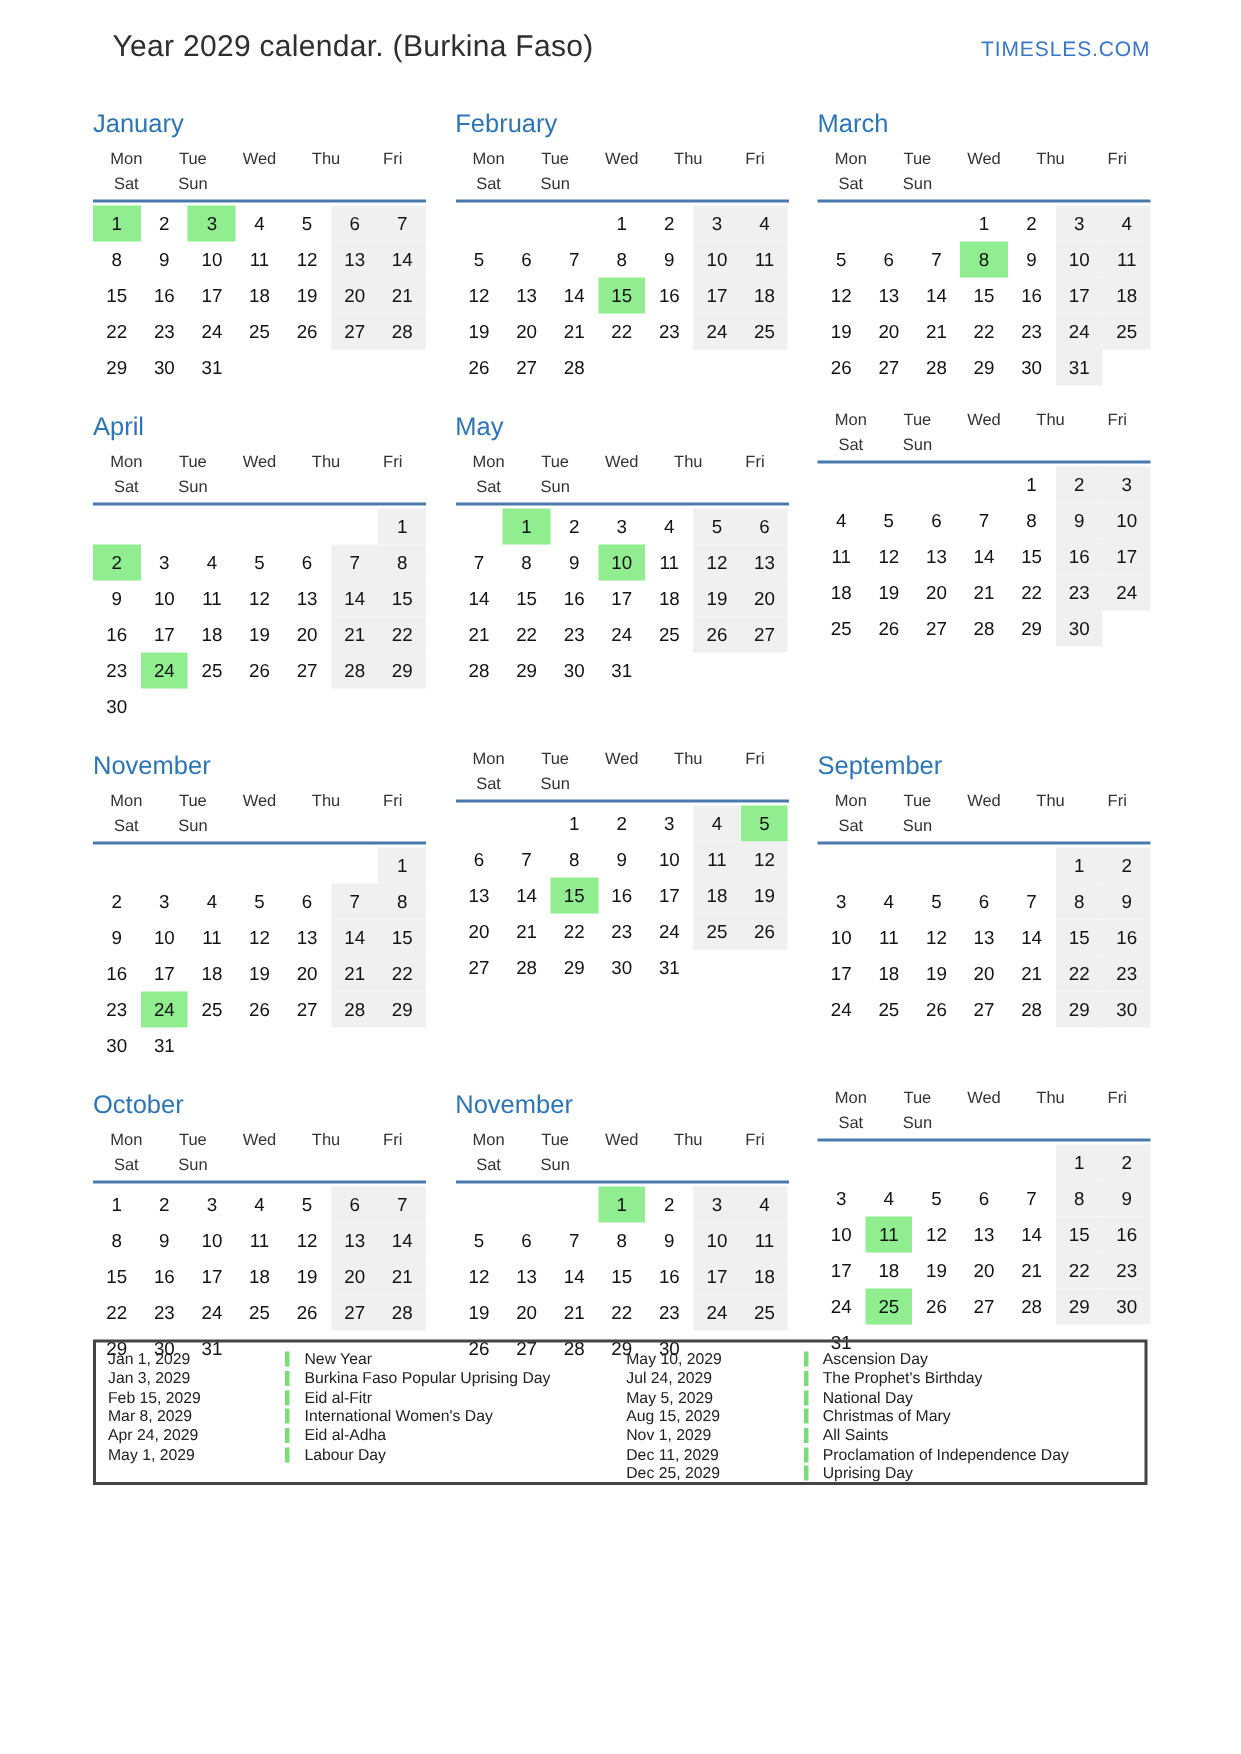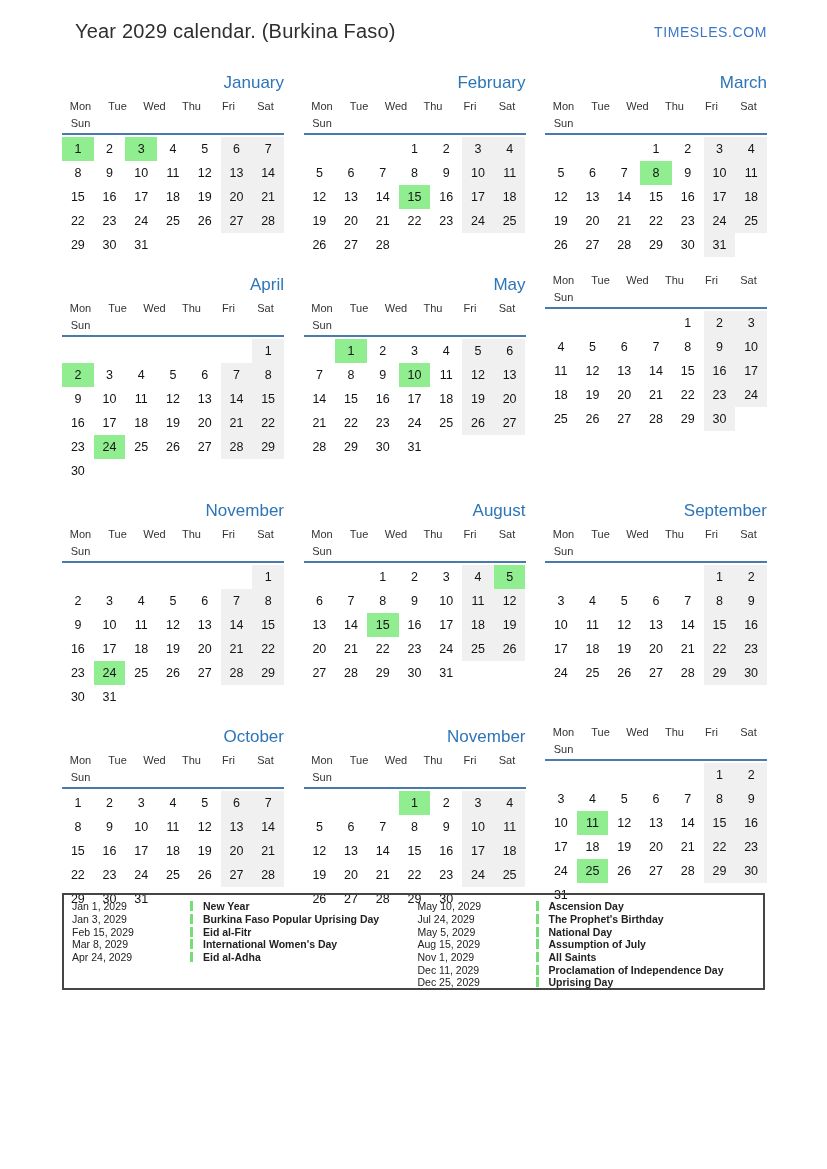--- a/index.html
+++ b/index.html
@@ -22,25 +22,25 @@
   #months-grid {
     position: absolute; left: 62px; top: 70px; width: 705px;
     display: grid;
     grid-template-columns: repeat(3, 222px);
     justify-content: space-between;
     row-gap: 15px;
     align-items: start;
   }
   .month { width: 222px; }
   .month-title {
-    text-align: right; color: var(--title-blue);
+    text-align: left; color: var(--title-blue);
     font-size: 17px; height: 26px; line-height: 26px; margin-bottom: 2px;
   }
   .month-head {
-    display: grid; grid-template-columns: repeat(6, 1fr);
+    display: grid; grid-template-columns: repeat(5, 1fr);
     border-bottom: 2px solid var(--line-blue);
     padding-bottom: 1px;
   }
   .head-cell {
     text-align: center; font-size: 11px; color: #333;
     height: 17px; line-height: 17px;
   }
   .month-body { display: grid; grid-template-columns: repeat(7, 1fr); margin-top: 2px; }
   .day-cell {
     height: 24px; line-height: 24px; text-align: center;
@@ -54,21 +54,21 @@
     display: grid; grid-template-columns: 1fr 1fr;
     padding: 5px 0 0 8px;
   }
   .holiday-col { display: flex; flex-direction: column; }
   .holiday-row {
     display: grid; grid-template-columns: 118px 10px auto;
     align-items: center; height: 12.7px; font-size: 10.5px;
   }
   .holiday-date { color: #222; white-space: nowrap; }
   .holiday-bar { width: 3px; height: 10px; background: var(--legend-green); }
-  .holiday-name { color: #222; padding-left: 3px; white-space: nowrap; font-weight: bold; }
+  .holiday-name { color: #222; padding-left: 3px; white-space: nowrap; }
 </style>
 </head>
 <body>
 
 <div class="page-header">
   <div class="page-title">Year 2029 calendar. (Burkina Faso)</div>
   <a class="site-link">TIMESLES.COM</a>
 </div>
 
 <div id="months-grid">
@@ -422,21 +422,20 @@
         <div class="day-cell">30</div>
         <div class="day-cell">31</div>
         <div class="day-cell"></div>
         <div class="day-cell"></div>
         <div class="day-cell"></div>
         <div class="day-cell"></div>
         <div class="day-cell"></div>
       </div>
     </div>
     <div class="month">
-      <div class="month-title">August</div>
       <div class="month-head">
         <div class="head-cell">Mon</div>
         <div class="head-cell">Tue</div>
         <div class="head-cell">Wed</div>
         <div class="head-cell">Thu</div>
         <div class="head-cell">Fri</div>
         <div class="head-cell">Sat</div>
         <div class="head-cell">Sun</div>
       </div>
       <div class="month-body">
@@ -701,41 +700,46 @@
       <div class="holiday-row">
         <span class="holiday-date">Mar 8, 2029</span>
         <span class="holiday-bar"></span>
         <span class="holiday-name">International Women's Day</span>
       </div>
       <div class="holiday-row">
         <span class="holiday-date">Apr 24, 2029</span>
         <span class="holiday-bar"></span>
         <span class="holiday-name">Eid al-Adha</span>
       </div>
+      <div class="holiday-row">
+        <span class="holiday-date">May 1, 2029</span>
+        <span class="holiday-bar"></span>
+        <span class="holiday-name">Labour Day</span>
+      </div>
     </div>
   <div class="holiday-col">
       <div class="holiday-row">
         <span class="holiday-date">May 10, 2029</span>
         <span class="holiday-bar"></span>
         <span class="holiday-name">Ascension Day</span>
       </div>
       <div class="holiday-row">
         <span class="holiday-date">Jul 24, 2029</span>
         <span class="holiday-bar"></span>
         <span class="holiday-name">The Prophet's Birthday</span>
       </div>
       <div class="holiday-row">
         <span class="holiday-date">May 5, 2029</span>
         <span class="holiday-bar"></span>
         <span class="holiday-name">National Day</span>
       </div>
       <div class="holiday-row">
         <span class="holiday-date">Aug 15, 2029</span>
         <span class="holiday-bar"></span>
-        <span class="holiday-name">Assumption of July</span>
+        <span class="holiday-name">Christmas of Mary</span>
       </div>
       <div class="holiday-row">
         <span class="holiday-date">Nov 1, 2029</span>
         <span class="holiday-bar"></span>
         <span class="holiday-name">All Saints</span>
       </div>
       <div class="holiday-row">
         <span class="holiday-date">Dec 11, 2029</span>
         <span class="holiday-bar"></span>
         <span class="holiday-name">Proclamation of Independence Day</span>

